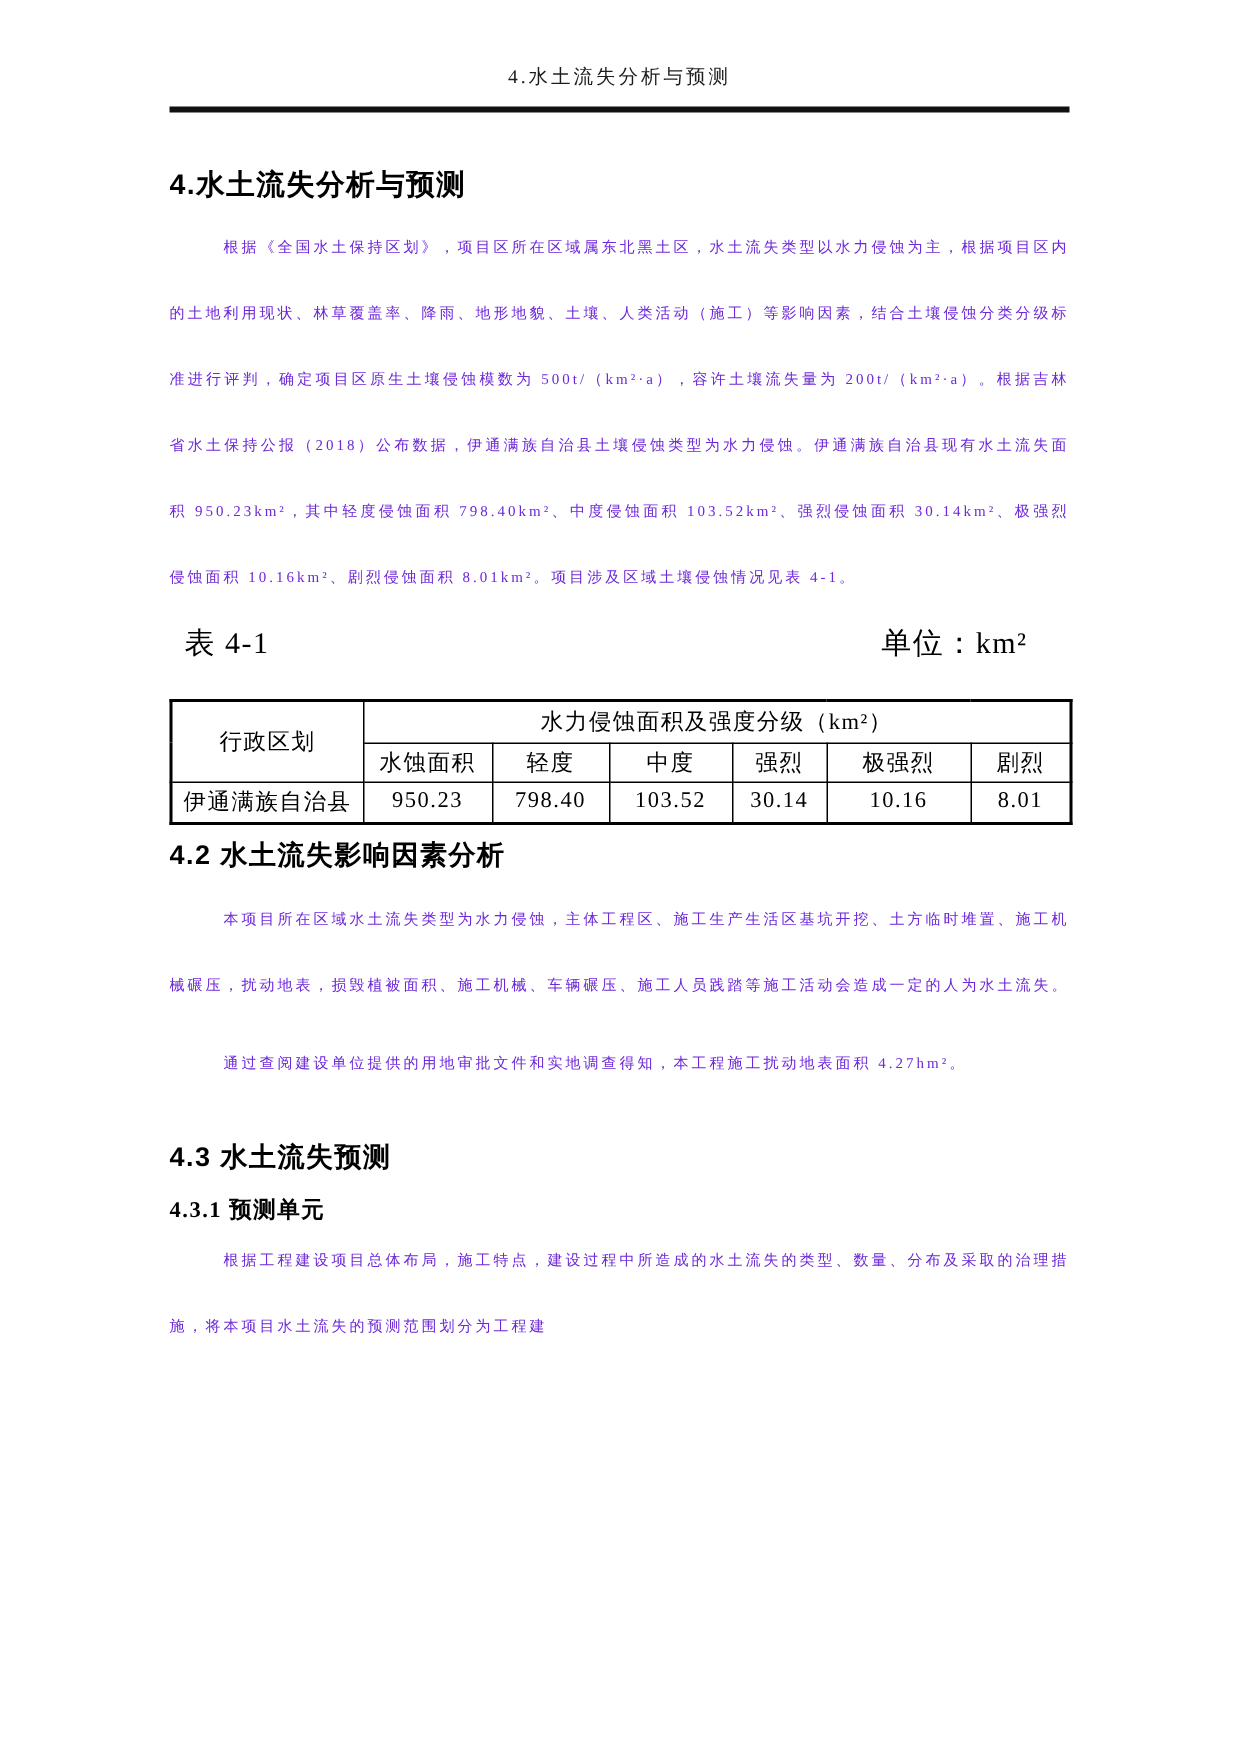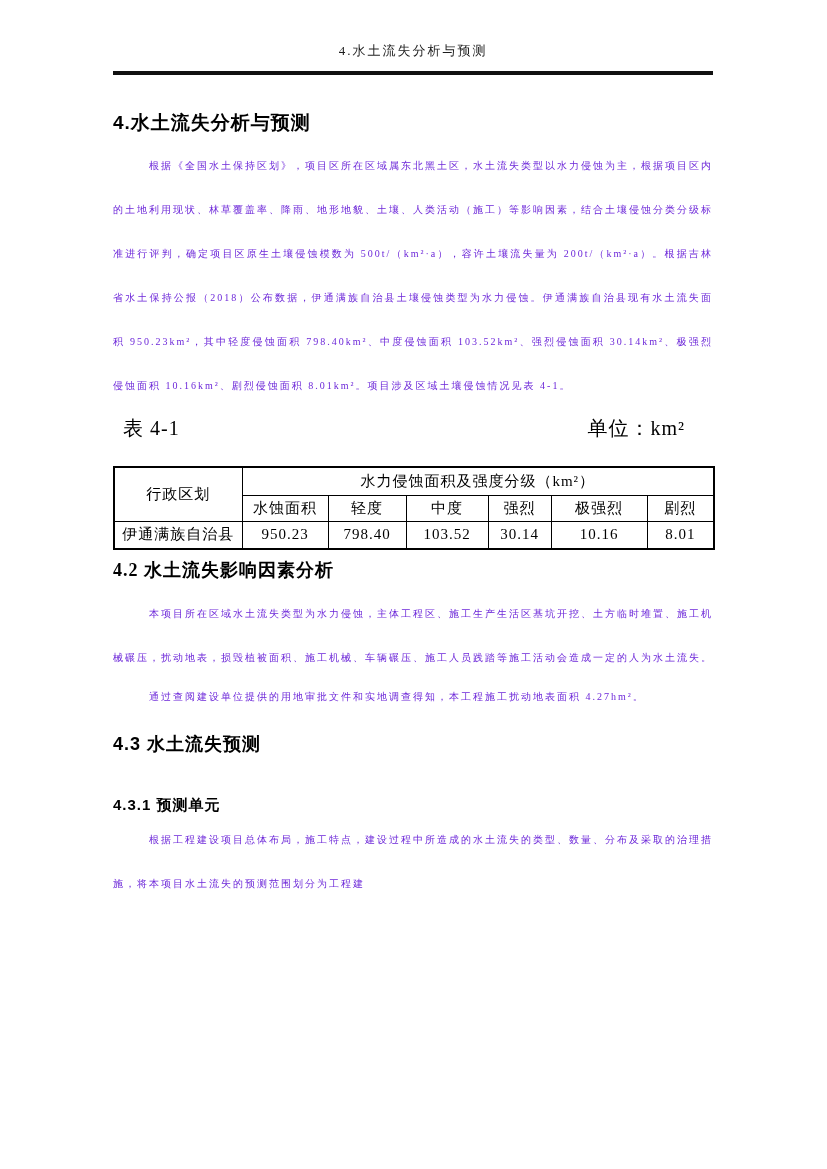--- a/index.html
+++ b/index.html
@@ -40,42 +40,42 @@
     font-size: 19px;
     letter-spacing: 1px;
   }
   .h-section {
     font-family: "Liberation Sans", "DejaVu Sans", sans-serif;
     font-weight: bold;
     font-size: 18px;
     letter-spacing: 1px;
   }
   .h-41 { margin-top: 21px; }
-  .h-42 { margin-top: 8px; font-family: Liberation Serif, serif; }
+  .h-42 { margin-top: 8px; }
   .h-43 { margin-top: 19px; }
   .h-sub {
-    margin-top: 40px;
-    font-family: Liberation Sans, sans-serif;
+    margin-top: 14px;
+    font-family: Liberation Serif, serif;
     font-weight: bold;
     font-size: 15px;
     letter-spacing: 1px;
   }
 
   
   .para {
     font-size: 10px;
     line-height: 44px;
     letter-spacing: 2px;
     text-align: justify;
     text-indent: 36px;
     color: #6d28d9;
   }
   .p-41 { margin-top: 8px; }
   .p-42a { margin-top: 10px; }
-  .p-42b { margin-top: 0; line-height: 33px; }
+  .p-42b { margin-top: 0; line-height: 60px; }
   .p-431 { margin-top: 3px; }
 
   
   .tbl-caption {
     margin-top: 7px;
     display: flex;
     align-items: baseline;
     font-size: 20px;
     letter-spacing: 1px;
   }

